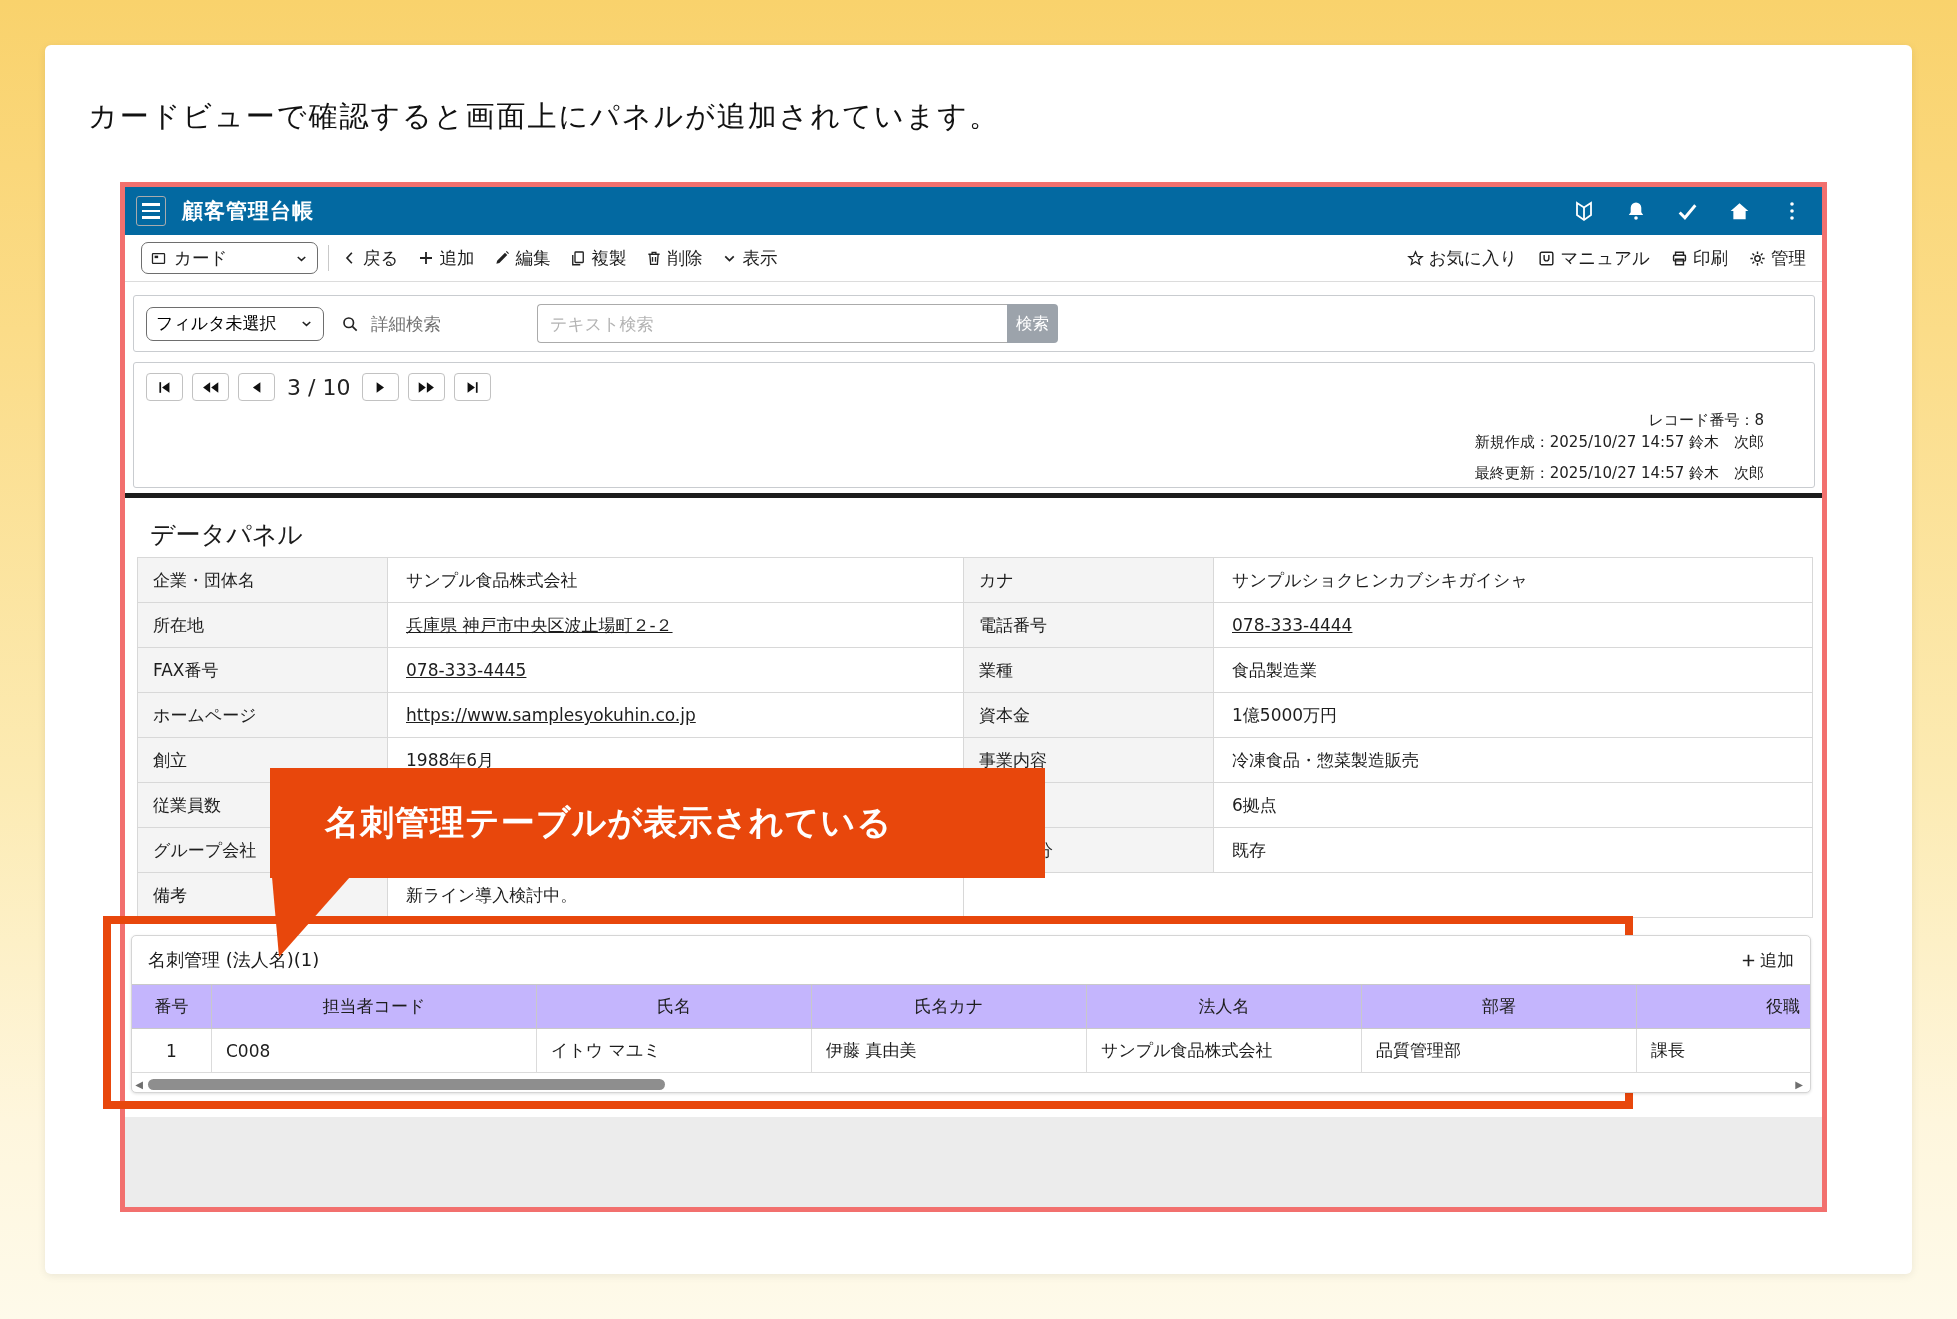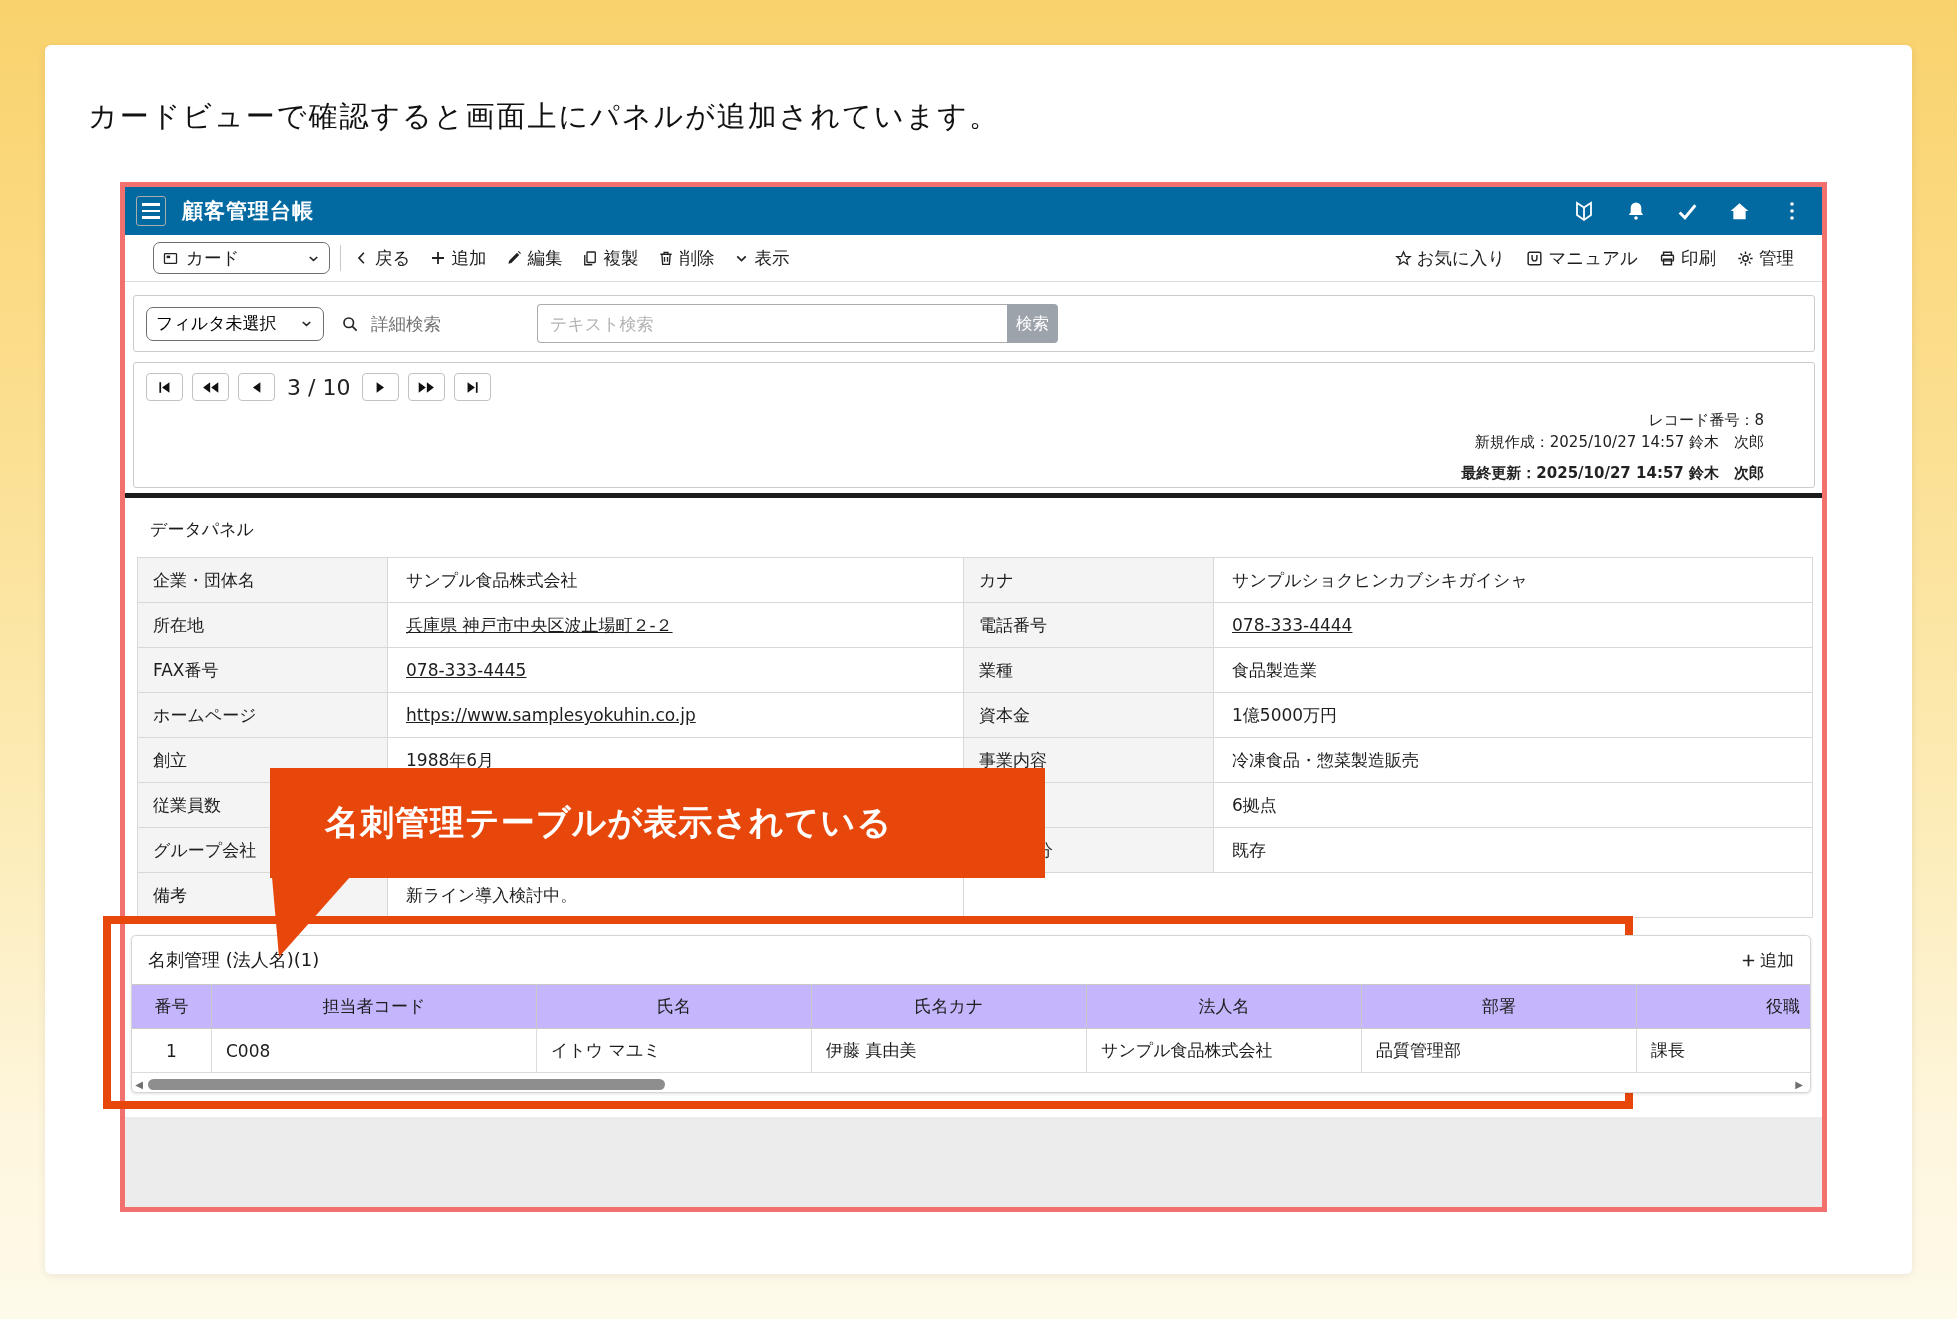--- a/index.html
+++ b/index.html
@@ -23,21 +23,21 @@
     gap:4px; align-items:center; cursor:pointer; }
   .hamburger span { display:block; width:18px; height:2.5px; background:#fff; }
   .app-title { color:#fff; font-size:21px; font-weight:bold; margin-left:16px; letter-spacing:1px; }
   .hdr-icons { margin-left:auto; display:flex; align-items:center; gap:27px; padding-right:18px; }
   .hdr-icons .icn { width:25px; height:25px; display:flex; align-items:center;
     justify-content:center; cursor:pointer; }
 
   
   .toolbar { position:absolute; left:0; top:48px; width:1697px; height:47px;
     background:#fff; border-bottom:1px solid #DCDCDC; display:flex; align-items:center;
-    padding:0 28px; font-size:17.5px; color:#1d1d1d; }
+    padding:0 16px; font-size:17.5px; color:#1d1d1d; }
   .view-select { width:177px; height:32px; border:1.5px solid #6E6E6E; border-radius:7px;
     display:flex; align-items:center; padding:0 8px; gap:7px; cursor:pointer; background:#fff; }
   .view-select .lbl { flex:1; }
   .tb-sep { width:1px; height:26px; background:#C9C9C9; margin:0 12px 0 10px; }
   .tb-btn { display:flex; align-items:center; gap:4px; margin-right:19px; cursor:pointer;
     white-space:nowrap; }
   .toolbar-right { margin-left:auto; display:flex; align-items:center; gap:20px; }
   .toolbar-right .tb-btn { margin-right:0; }
 
   
@@ -60,26 +60,26 @@
 
   
   .record-panel { position:absolute; left:8px; top:175px; width:1682px; height:126px;
     border:1px solid #C9CCD0; border-radius:3px; background:#fff; }
   .pager { position:absolute; left:12px; top:10px; display:flex; align-items:center; gap:9px; }
   .pg-btn { width:37px; height:28px; border:1px solid #C2C2C2; border-radius:4px;
     background:#fff; display:flex; align-items:center; justify-content:center; cursor:pointer; }
   .pg-count { font-size:22px; color:#222; padding:0 3px; }
   .record-info { position:absolute; right:50px; top:46px; text-align:right; font-size:15px;
     color:#222; line-height:22px; }
-  .record-info .upd { margin-top:9px;font-weight:bold; }
+  .record-info .upd { margin-top:9px; }
 
   .black-bar { position:absolute; left:0; top:306px; width:1697px; height:5px; background:#1C1C1C; }
 
   
-  .panel-label { position:absolute; left:25px; top:331px; font-size:17px; color:#1a1a1a; }
+  .panel-label { position:absolute; left:25px; top:331px; font-size:25px; color:#1a1a1a; }
   .fields { position:absolute; left:12px; top:370px; display:grid;
     grid-template-columns:250px 576px 250px 599px; grid-auto-rows:45px;
     border-top:1px solid #D8D8D8; border-left:1px solid #D8D8D8; font-size:17px; color:#1d1d1d; }
   .fl { background:#F4F4F4; border-right:1px solid #D8D8D8; border-bottom:1px solid #D8D8D8;
     display:flex; align-items:center; padding-left:15px; }
   .fl.offset { padding-left:72px; }
   .fv { background:#fff; border-right:1px solid #D8D8D8; border-bottom:1px solid #D8D8D8;
     display:flex; align-items:center; padding-left:18px; }
   .fv.link { text-decoration:underline; cursor:pointer; }
   .fempty { grid-column:3 / 5; background:#fff; border-right:1px solid #D8D8D8;

